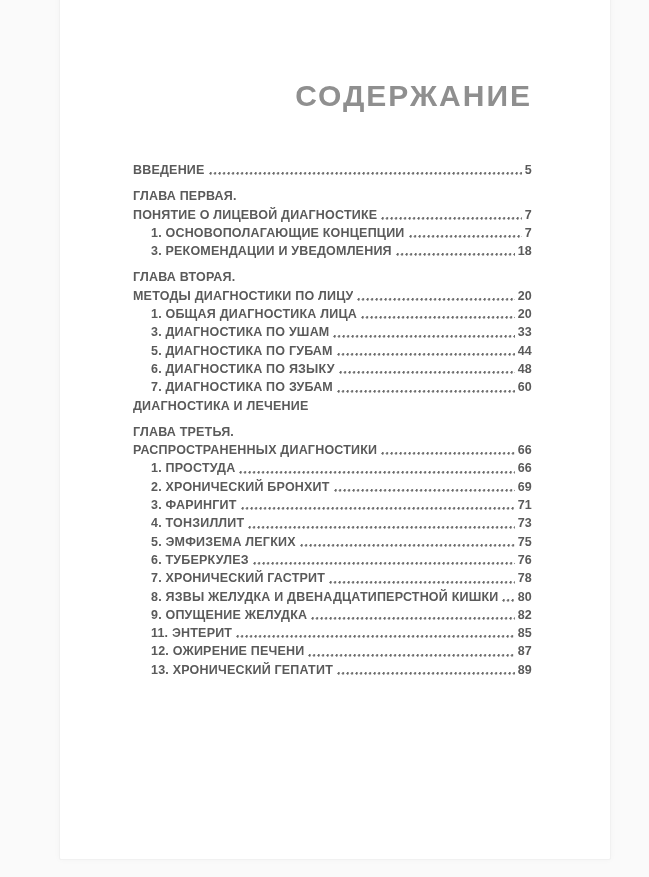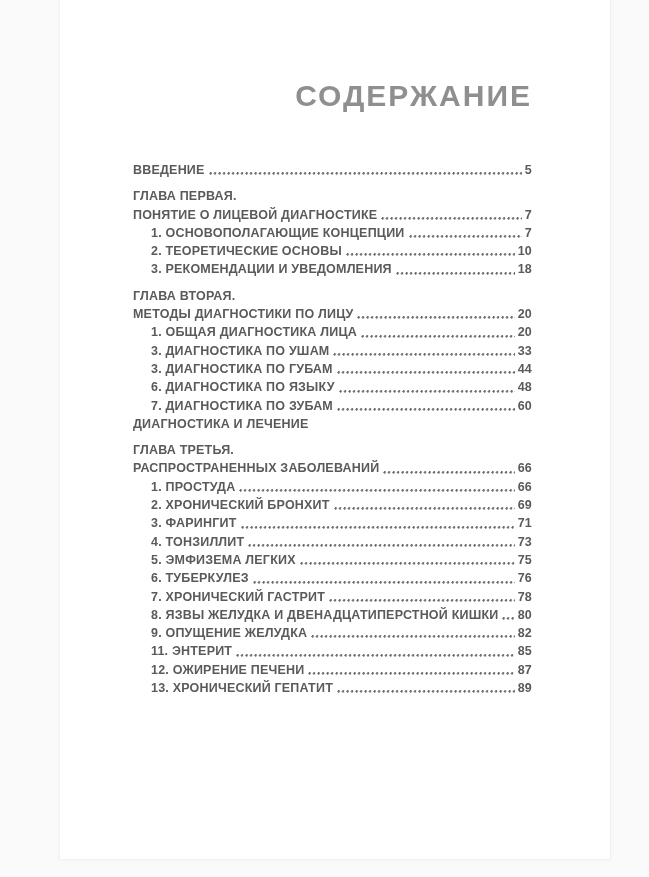--- a/index.html
+++ b/index.html
@@ -95,25 +95,20 @@
             <span class="label">ПОНЯТИЕ О ЛИЦЕВОЙ ДИАГНОСТИКЕ</span>
             <span class="dots"></span>
             <span class="pagenum">7</span>
           </div>
           <div class="row indent">
             <span class="label">1. ОСНОВОПОЛАГАЮЩИЕ КОНЦЕПЦИИ</span>
             <span class="dots"></span>
             <span class="pagenum">7</span>
           </div>
           <div class="row indent">
-            <span class="label">2. ТЕОРЕТИЧЕСКИЕ ОСНОВЫ</span>
-            <span class="dots"></span>
-            <span class="pagenum">10</span>
-          </div>
-          <div class="row indent">
             <span class="label">3. РЕКОМЕНДАЦИИ И УВЕДОМЛЕНИЯ</span>
             <span class="dots"></span>
             <span class="pagenum">18</span>
           </div>
           <div class="row gap">
             <span class="label">ГЛАВА ВТОРАЯ.</span>
           </div>
           <div class="row">
             <span class="label">МЕТОДЫ ДИАГНОСТИКИ ПО ЛИЦУ</span>
             <span class="dots"></span>
@@ -123,42 +118,42 @@
             <span class="label">1. ОБЩАЯ ДИАГНОСТИКА ЛИЦА</span>
             <span class="dots"></span>
             <span class="pagenum">20</span>
           </div>
           <div class="row indent">
             <span class="label">3. ДИАГНОСТИКА ПО УШАМ</span>
             <span class="dots"></span>
             <span class="pagenum">33</span>
           </div>
           <div class="row indent">
-            <span class="label">3. ДИАГНОСТИКА ПО ГУБАМ</span>
+            <span class="label">5. ДИАГНОСТИКА ПО ГУБАМ</span>
             <span class="dots"></span>
             <span class="pagenum">44</span>
           </div>
           <div class="row indent">
             <span class="label">6. ДИАГНОСТИКА ПО ЯЗЫКУ</span>
             <span class="dots"></span>
             <span class="pagenum">48</span>
           </div>
           <div class="row indent">
             <span class="label">7. ДИАГНОСТИКА ПО ЗУБАМ</span>
             <span class="dots"></span>
             <span class="pagenum">60</span>
           </div>
           <div class="row">
             <span class="label">ДИАГНОСТИКА И ЛЕЧЕНИЕ</span>
           </div>
           <div class="row gap">
             <span class="label">ГЛАВА ТРЕТЬЯ.</span>
           </div>
           <div class="row">
-            <span class="label">РАСПРОСТРАНЕННЫХ ЗАБОЛЕВАНИЙ</span>
+            <span class="label">РАСПРОСТРАНЕННЫХ ДИАГНОСТИКИ</span>
             <span class="dots"></span>
             <span class="pagenum">66</span>
           </div>
           <div class="row indent">
             <span class="label">1. ПРОСТУДА</span>
             <span class="dots"></span>
             <span class="pagenum">66</span>
           </div>
           <div class="row indent">
             <span class="label">2. ХРОНИЧЕСКИЙ БРОНХИТ</span>

